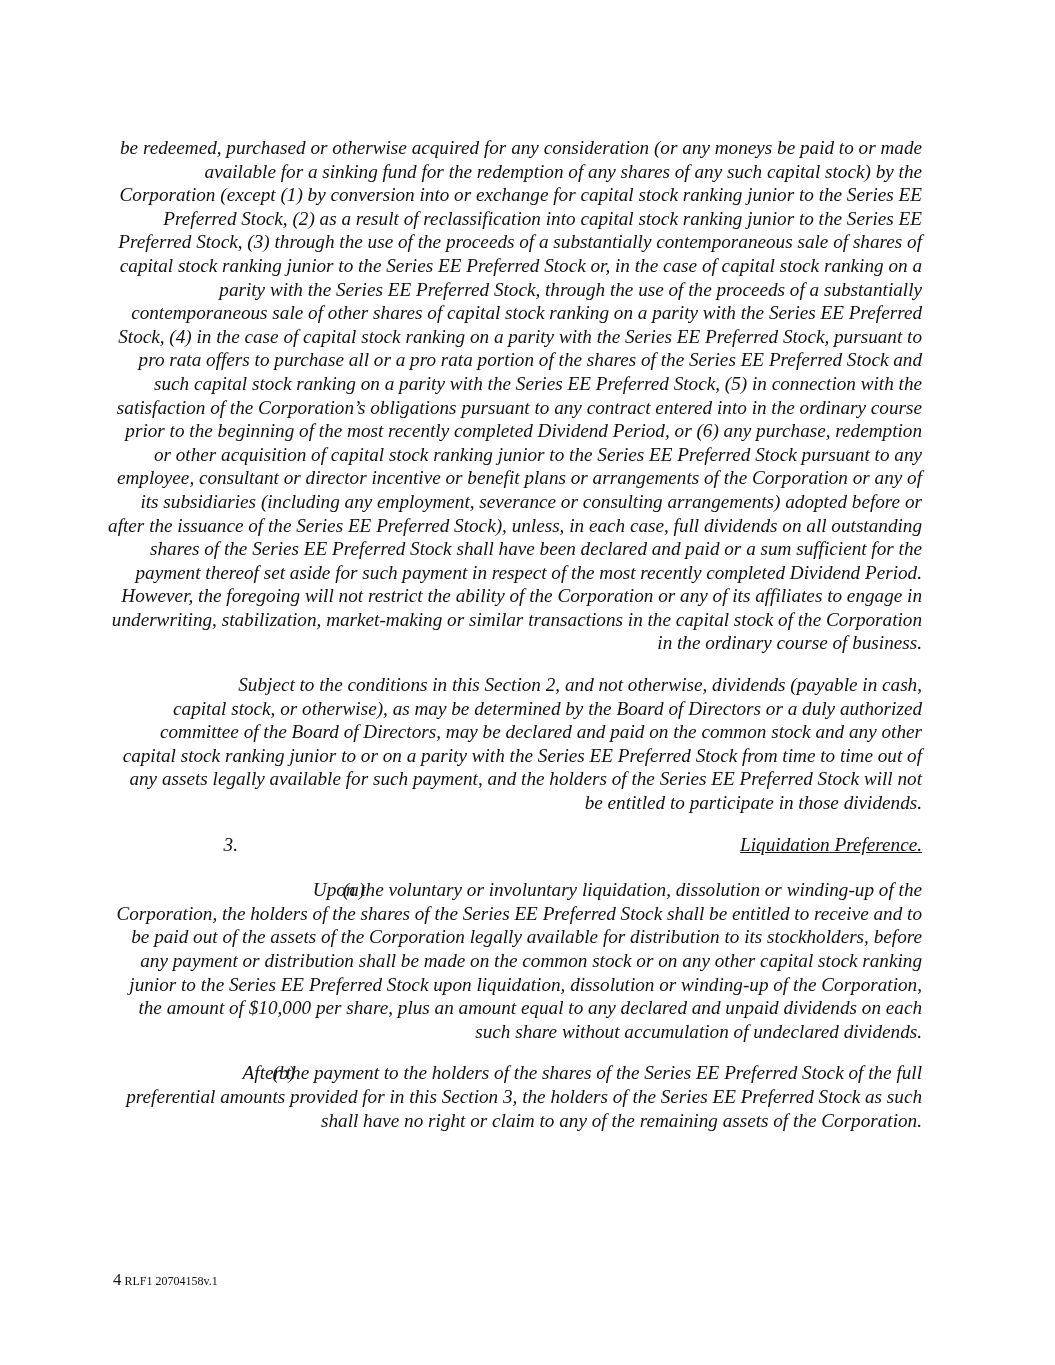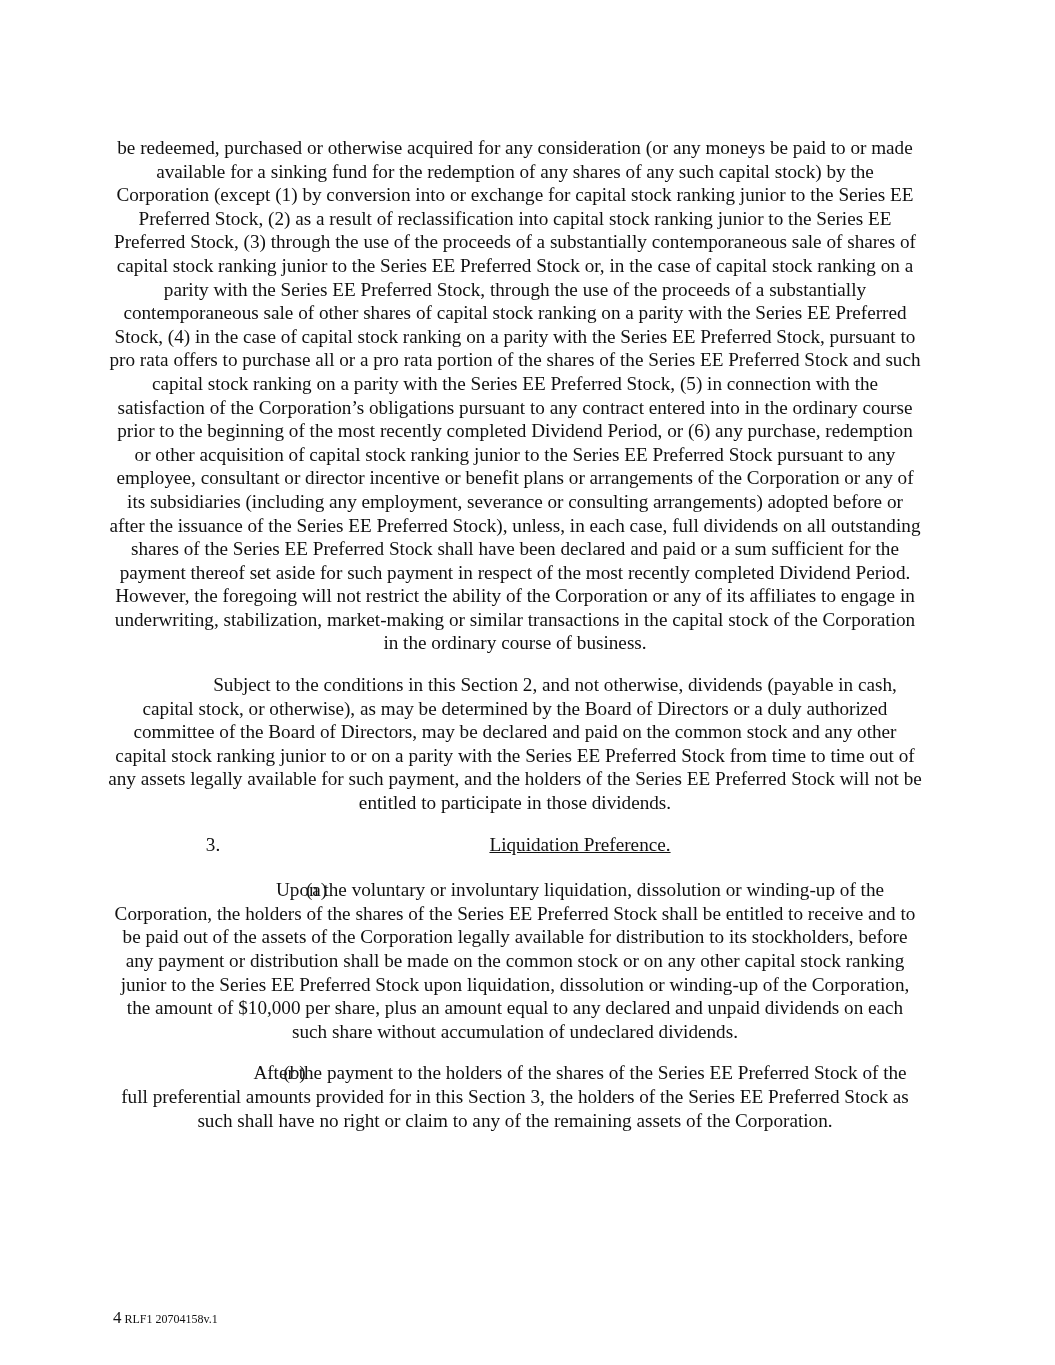--- a/index.html
+++ b/index.html
@@ -2,29 +2,29 @@
 <html><head>
 <meta charset="utf-8">
 <style>
   html, body { margin: 0; padding: 0; background: #ffffff; }
   body { width: 1055px; height: 1365px; position: relative; overflow: hidden; }
   .page {
     position: absolute; left: 108px; top: 136px; width: 830px;
     font-family: "Liberation Serif", serif; font-size: 19.2px; line-height: 23.6px;
     color: #111;
   }
-  .page p { margin: 0 16px 18px 0; text-align: center; }
+  .page p { margin: 0 16px 18px 0; text-align: right; font-style: italic; }
   .indent { text-indent: 80px; }
   .heading { padding-left: 130px; position: relative; margin-bottom: 22px !important; }
   .heading .num { position: absolute; left: 0; width: 130px; text-indent: 80px; }
   .heading .ttl { text-decoration: underline; }
   .sub .lbl { display: inline-block; width: 50px; }
   .footer {
     position: absolute; left: 113px; top: 1270px;
-    font-family: "Liberation Serif", serif; font-size: 12px; color: #111; margin-top: 38px;
+    font-family: "Liberation Serif", serif; font-size: 12px; color: #111;
   }
   .footer .pg { font-size: 17px; }
 </style>
 </head>
 <body>
 
 <div class="page">
   <p>be redeemed, purchased or otherwise acquired for any consideration (or any moneys be paid to or made available for a sinking fund for the redemption of any shares of any such capital stock) by the Corporation (except (1) by conversion into or exchange for capital stock ranking junior to the Series EE Preferred Stock, (2) as a result of reclassification into capital stock ranking junior to the Series EE Preferred Stock, (3) through the use of the proceeds of a substantially contemporaneous sale of shares of capital stock ranking junior to the Series EE Preferred Stock or, in the case of capital stock ranking on a parity with the Series EE Preferred Stock, through the use of the proceeds of a substantially contemporaneous sale of other shares of capital stock ranking on a parity with the Series EE Preferred Stock, (4) in the case of capital stock ranking on a parity with the Series EE Preferred Stock, pursuant to pro rata offers to purchase all or a pro rata portion of the shares of the Series EE Preferred Stock and such capital stock ranking on a parity with the Series EE Preferred Stock, (5) in connection with the satisfaction of the Corporation’s obligations pursuant to any contract entered into in the ordinary course prior to the beginning of the most recently completed Dividend Period, or (6) any purchase, redemption or other acquisition of capital stock ranking junior to the Series EE Preferred Stock pursuant to any employee, consultant or director incentive or benefit plans or arrangements of the Corporation or any of its subsidiaries (including any employment, severance or consulting arrangements) adopted before or after the issuance of the Series EE Preferred Stock), unless, in each case, full dividends on all outstanding shares of the Series EE Preferred Stock shall have been declared and paid or a sum sufficient for the payment thereof set aside for such payment in respect of the most recently completed Dividend Period. However, the foregoing will not restrict the ability of the Corporation or any of its affiliates to engage in underwriting, stabilization, market-making or similar transactions in the capital stock of the Corporation in the ordinary course of business.</p>
   <p class="indent">Subject to the conditions in this Section 2, and not otherwise, dividends (payable in cash, capital stock, or otherwise), as may be determined by the Board of Directors or a duly authorized committee of the Board of Directors, may be declared and paid on the common stock and any other capital stock ranking junior to or on a parity with the Series EE Preferred Stock from time to time out of any assets legally available for such payment, and the holders of the Series EE Preferred Stock will not be entitled to participate in those dividends.</p>
   <p class="heading">

